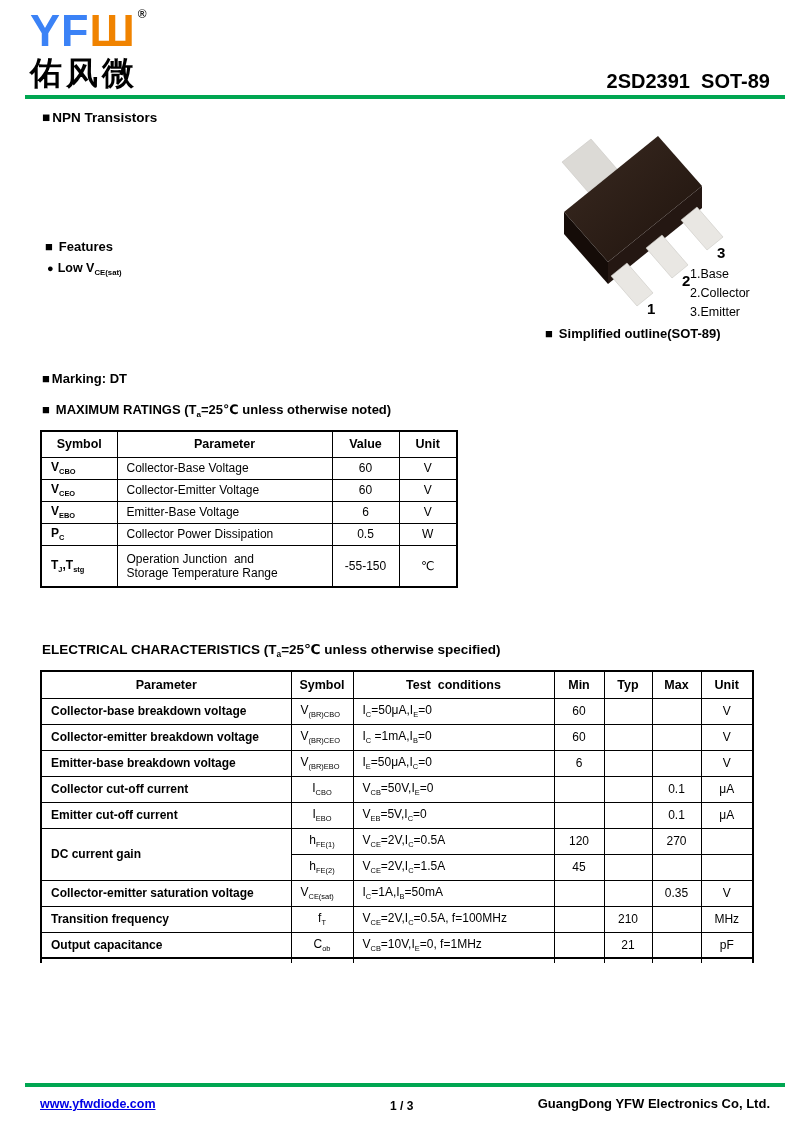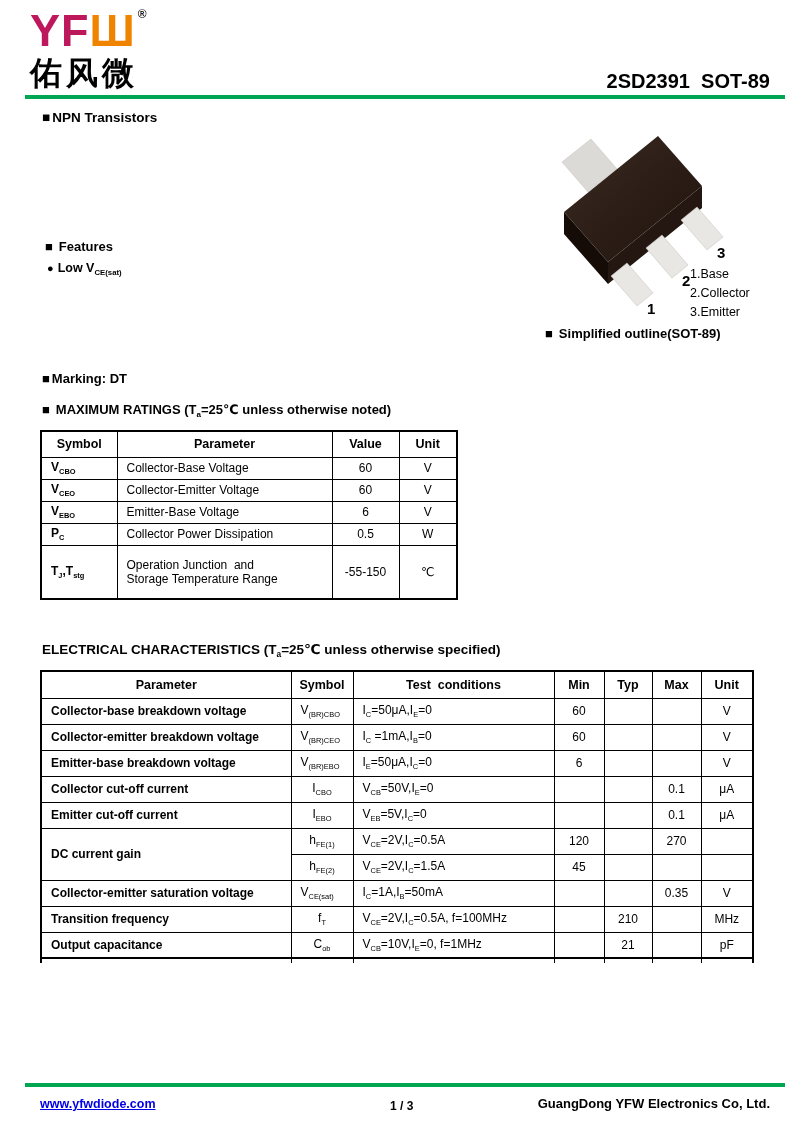--- a/index.html
+++ b/index.html
@@ -2,21 +2,21 @@
 <html><head>
 <meta charset="utf-8">
 <style>
   html,body{margin:0;padding:0;background:#ffffff;}
   .page{position:relative;width:800px;height:1138px;background:#fff;overflow:hidden;
         font-family:"Liberation Sans","DejaVu Sans",sans-serif;color:#000;}
   .abs{position:absolute;}
 
   
   .logo-latin{font-size:45px;font-weight:bold;letter-spacing:1px;line-height:1;}
-  .logo-yf{color:#be185d;}
+  .logo-yf{color:#3b82f6;}
   .logo-w{color:#f08300;}
   .reg{font-size:12px;font-weight:bold;vertical-align:28px;color:#222;margin-left:2px;}
   .logo-cn{font-size:32px;font-weight:bold;letter-spacing:4px;line-height:1;}
   .part-title{font-size:20px;font-weight:bold;white-space:pre;}
   .rule{height:4px;background:#00a651;}
 
   
   .h-bold{font-weight:bold;font-size:13.5px;}
   .h-bold-sm{font-weight:bold;font-size:13px;}
   .sq{margin-right:2px;}
@@ -145,21 +145,21 @@
       <td class="cell-left">Emitter-Base Voltage</td>
       <td class="cell-center">6</td>
       <td class="cell-center">V</td>
     </tr>
     <tr style="height:22px;">
       <td class="cell-left cell-bold"><span>P</span><span class="ss">C</span></td>
       <td class="cell-left">Collector Power Dissipation</td>
       <td class="cell-center">0.5</td>
       <td class="cell-center">W</td>
     </tr>
-    <tr style="height:54px;">
+    <tr style="height:42px;">
       <td class="cell-left cell-bold"><span>T</span><span class="ss">J</span><span>,T</span><span class="ss">stg</span></td>
       <td class="cell-left pre">Operation Junction  and
 Storage Temperature Range</td>
       <td class="cell-center">-55-150</td>
       <td class="cell-center">℃</td>
     </tr>
   </tbody>
     </table>
 
   <div class="abs h-bold" style="left:42px;top:641px;"><span>ELECTRICAL CHARACTERISTICS (T</span><span class="ss">a</span><span>=25℃ unless otherwise specified)</span></div>

